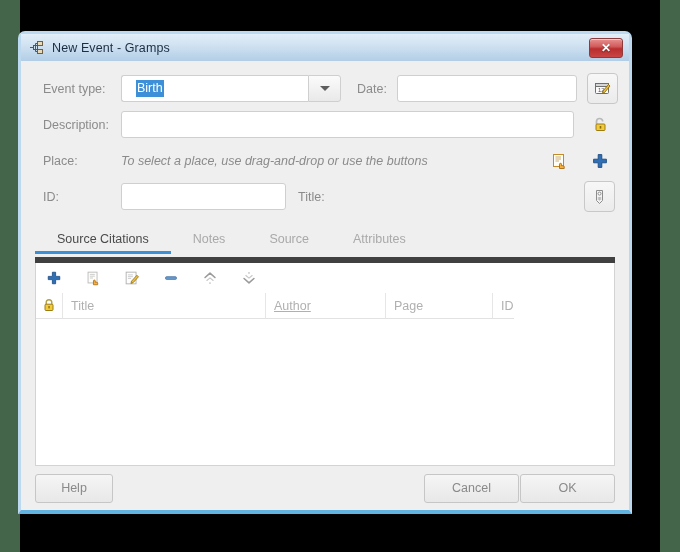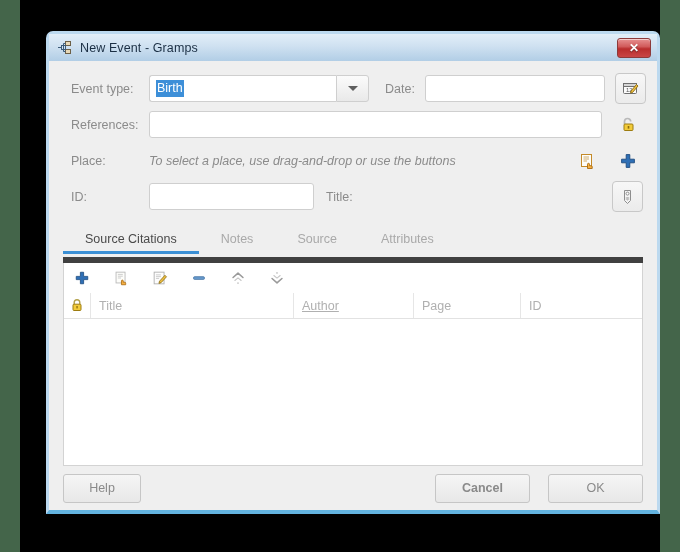--- a/index.html
+++ b/index.html
@@ -23,21 +23,21 @@
     bottom: 0;
     width: 20px;
     background: #44654a;
   }
   .desk-strip.left  { left: 0; }
   .desk-strip.right { right: 0; }
 
   
   .window {
     position: absolute;
-    left: 46px;
+    left: 18px;
     top: 31px;
     width: 614px;
     height: 483px;
     border: 3px solid #bcd9ef;
     border-top-left-radius: 7px;
     border-top-right-radius: 7px;
     border-bottom: 4px solid #63b3e0;
     box-sizing: border-box;
     background: #a3a3a3;
     display: flex;
@@ -142,21 +142,21 @@
     height: 27px;
   }
   .combo-entry {
     flex: 1 1 auto;
     background: #ffffff;
     border: 1px solid #cfcfcf;
     border-right: none;
     border-radius: 3px 0 0 3px;
     display: flex;
     align-items: center;
-    padding-left: 6px;
+    padding-left: 14px;
     box-sizing: border-box;
   }
   .sel-text {
     background: #3d8fd8;
     color: #ffffff;
     font-size: 12.5px;
     padding: 1px 1px 2px 1px;
     line-height: 1.15;
   }
   .combo-arrow {
@@ -258,21 +258,20 @@
     align-items: center;
     justify-content: center;
   }
 
   .list-view {
     flex: 1 1 auto;
     background: #ffffff;
     border: 1px solid #d3d3d3;
     border-top: none;
     display: flex;
-    flex-direction: column;
     min-height: 0;
   }
   .list-header {
     display: flex;
     height: 25px;
     flex: 0 0 25px;
     border-bottom: 1px solid #e2e2e2;
   }
   .col-head {
     font-size: 12.5px;
@@ -308,21 +307,21 @@
     color: #8a8a8a;
     display: flex;
     align-items: center;
     justify-content: center;
     padding: 0 24px;
     box-sizing: border-box;
     font-family: "Liberation Sans", sans-serif;
     text-align: center;
   }
   .spacer { flex: 1 1 auto; }
-  .btn.cancel { min-width: 95px; margin-right: 18px; font-weight: bold; }
+  .btn.cancel { min-width: 95px; margin-right: 1px; }
   .btn.ok     { min-width: 95px; }
 </style>
 </head>
 <body>
 
 <div class="desk-strip left"></div>
 <div class="desk-strip right"></div>
 
 <div class="window">
 
@@ -362,21 +361,21 @@
           <svg width="19" height="19" viewBox="0 0 19 19">
             <rect x="2.5" y="4.5" width="13" height="10" rx="1" fill="#fbfbfb" stroke="#6f6f6f" stroke-width="1"></rect>
             <rect x="2.5" y="4.5" width="13" height="3" fill="#d6d6d6" stroke="#6f6f6f" stroke-width="1"></rect>
             <text x="5" y="12.5" font-size="6" fill="#555" font-family="'Liberation Sans',sans-serif">12</text>
             <path d="M10 12 L15.5 5.5 L17 7 L11.5 13.5 L9.6 14.1 Z" fill="#f0c040" stroke="#8a6a10" stroke-width=".9"></path>
           </svg>
         </span>
       </div>
 
       <div class="form-row">
-        <span class="lbl">References:</span>
+        <span class="lbl">Description:</span>
         <span class="textfield desc-field"></span>
         <span class="rail-gap"></span>
         <span class="icon-flat">
           <svg width="20" height="20" viewBox="0 0 20 20">
             <path d="M6.5 9 V6.6 a3.1 3.1 0 0 1 6.2 0" fill="none" stroke="#b9b9b9" stroke-width="1.7"></path>
             <rect x="6" y="9" width="9" height="6.5" rx="1" fill="#f2cb3a" stroke="#9d7c10" stroke-width="1"></rect>
             <rect x="9.7" y="11" width="1.6" height="2.6" fill="#8a6c0c"></rect>
           </svg>
         </span>
       </div>

